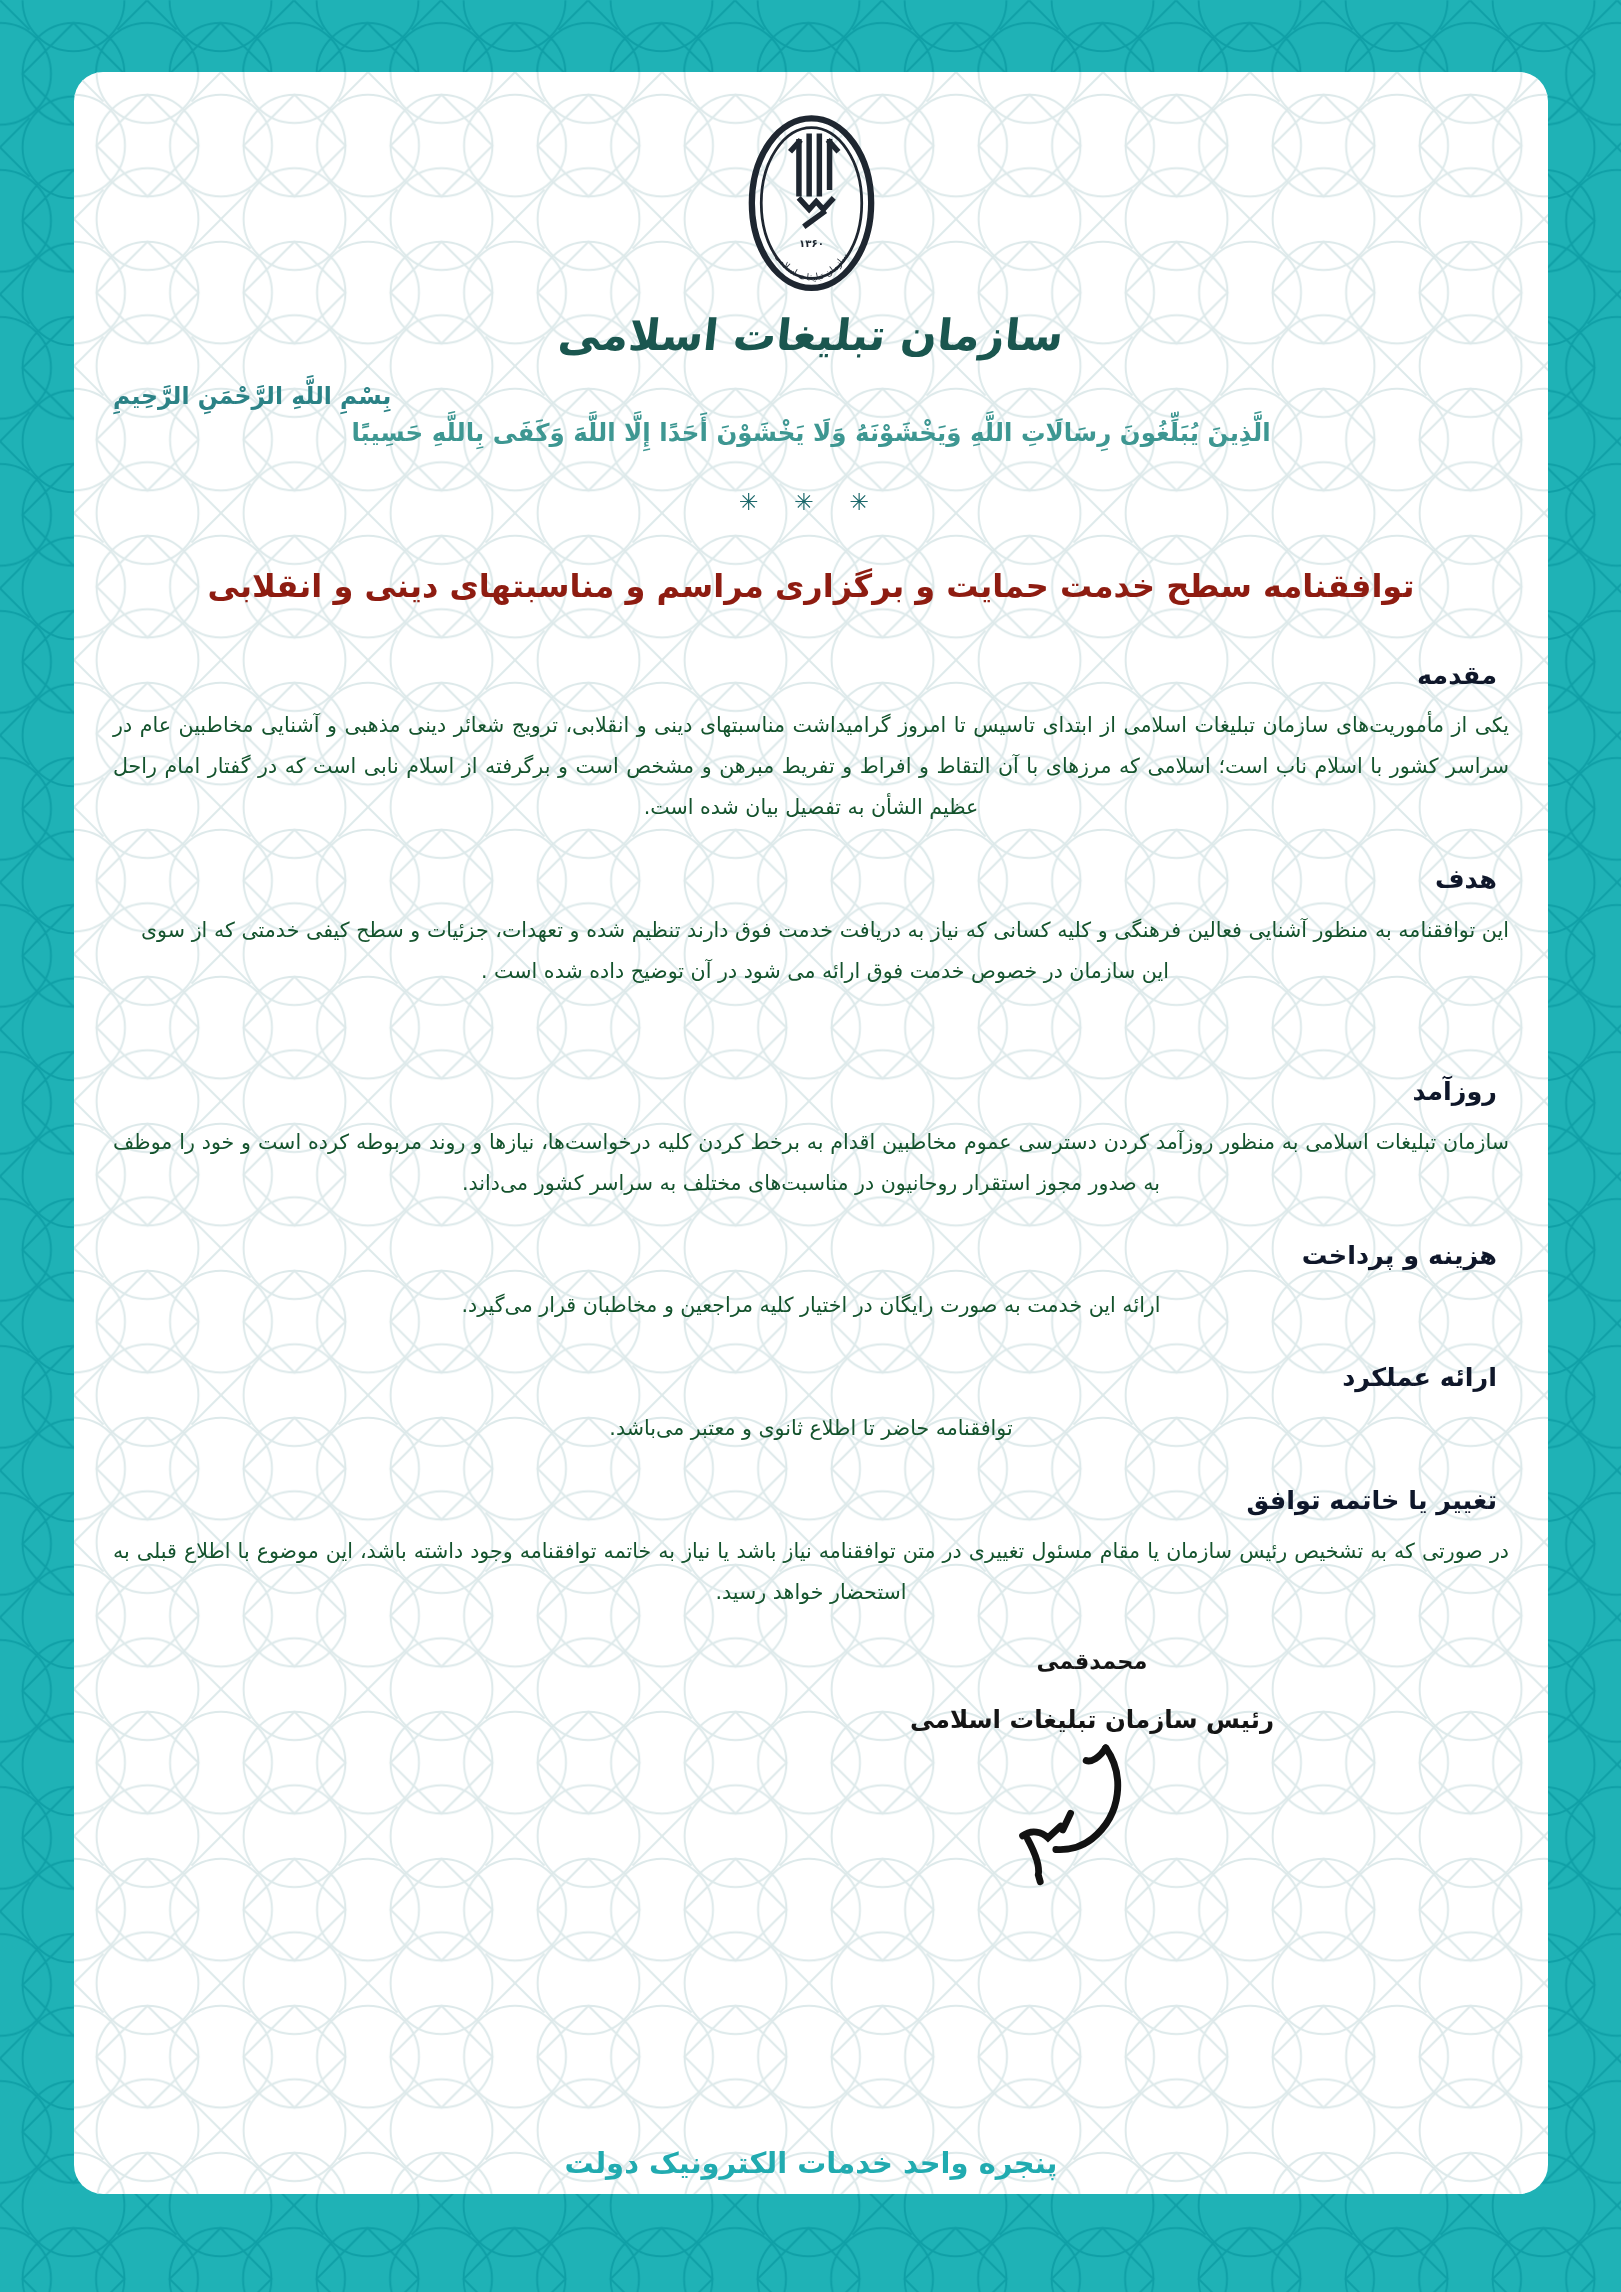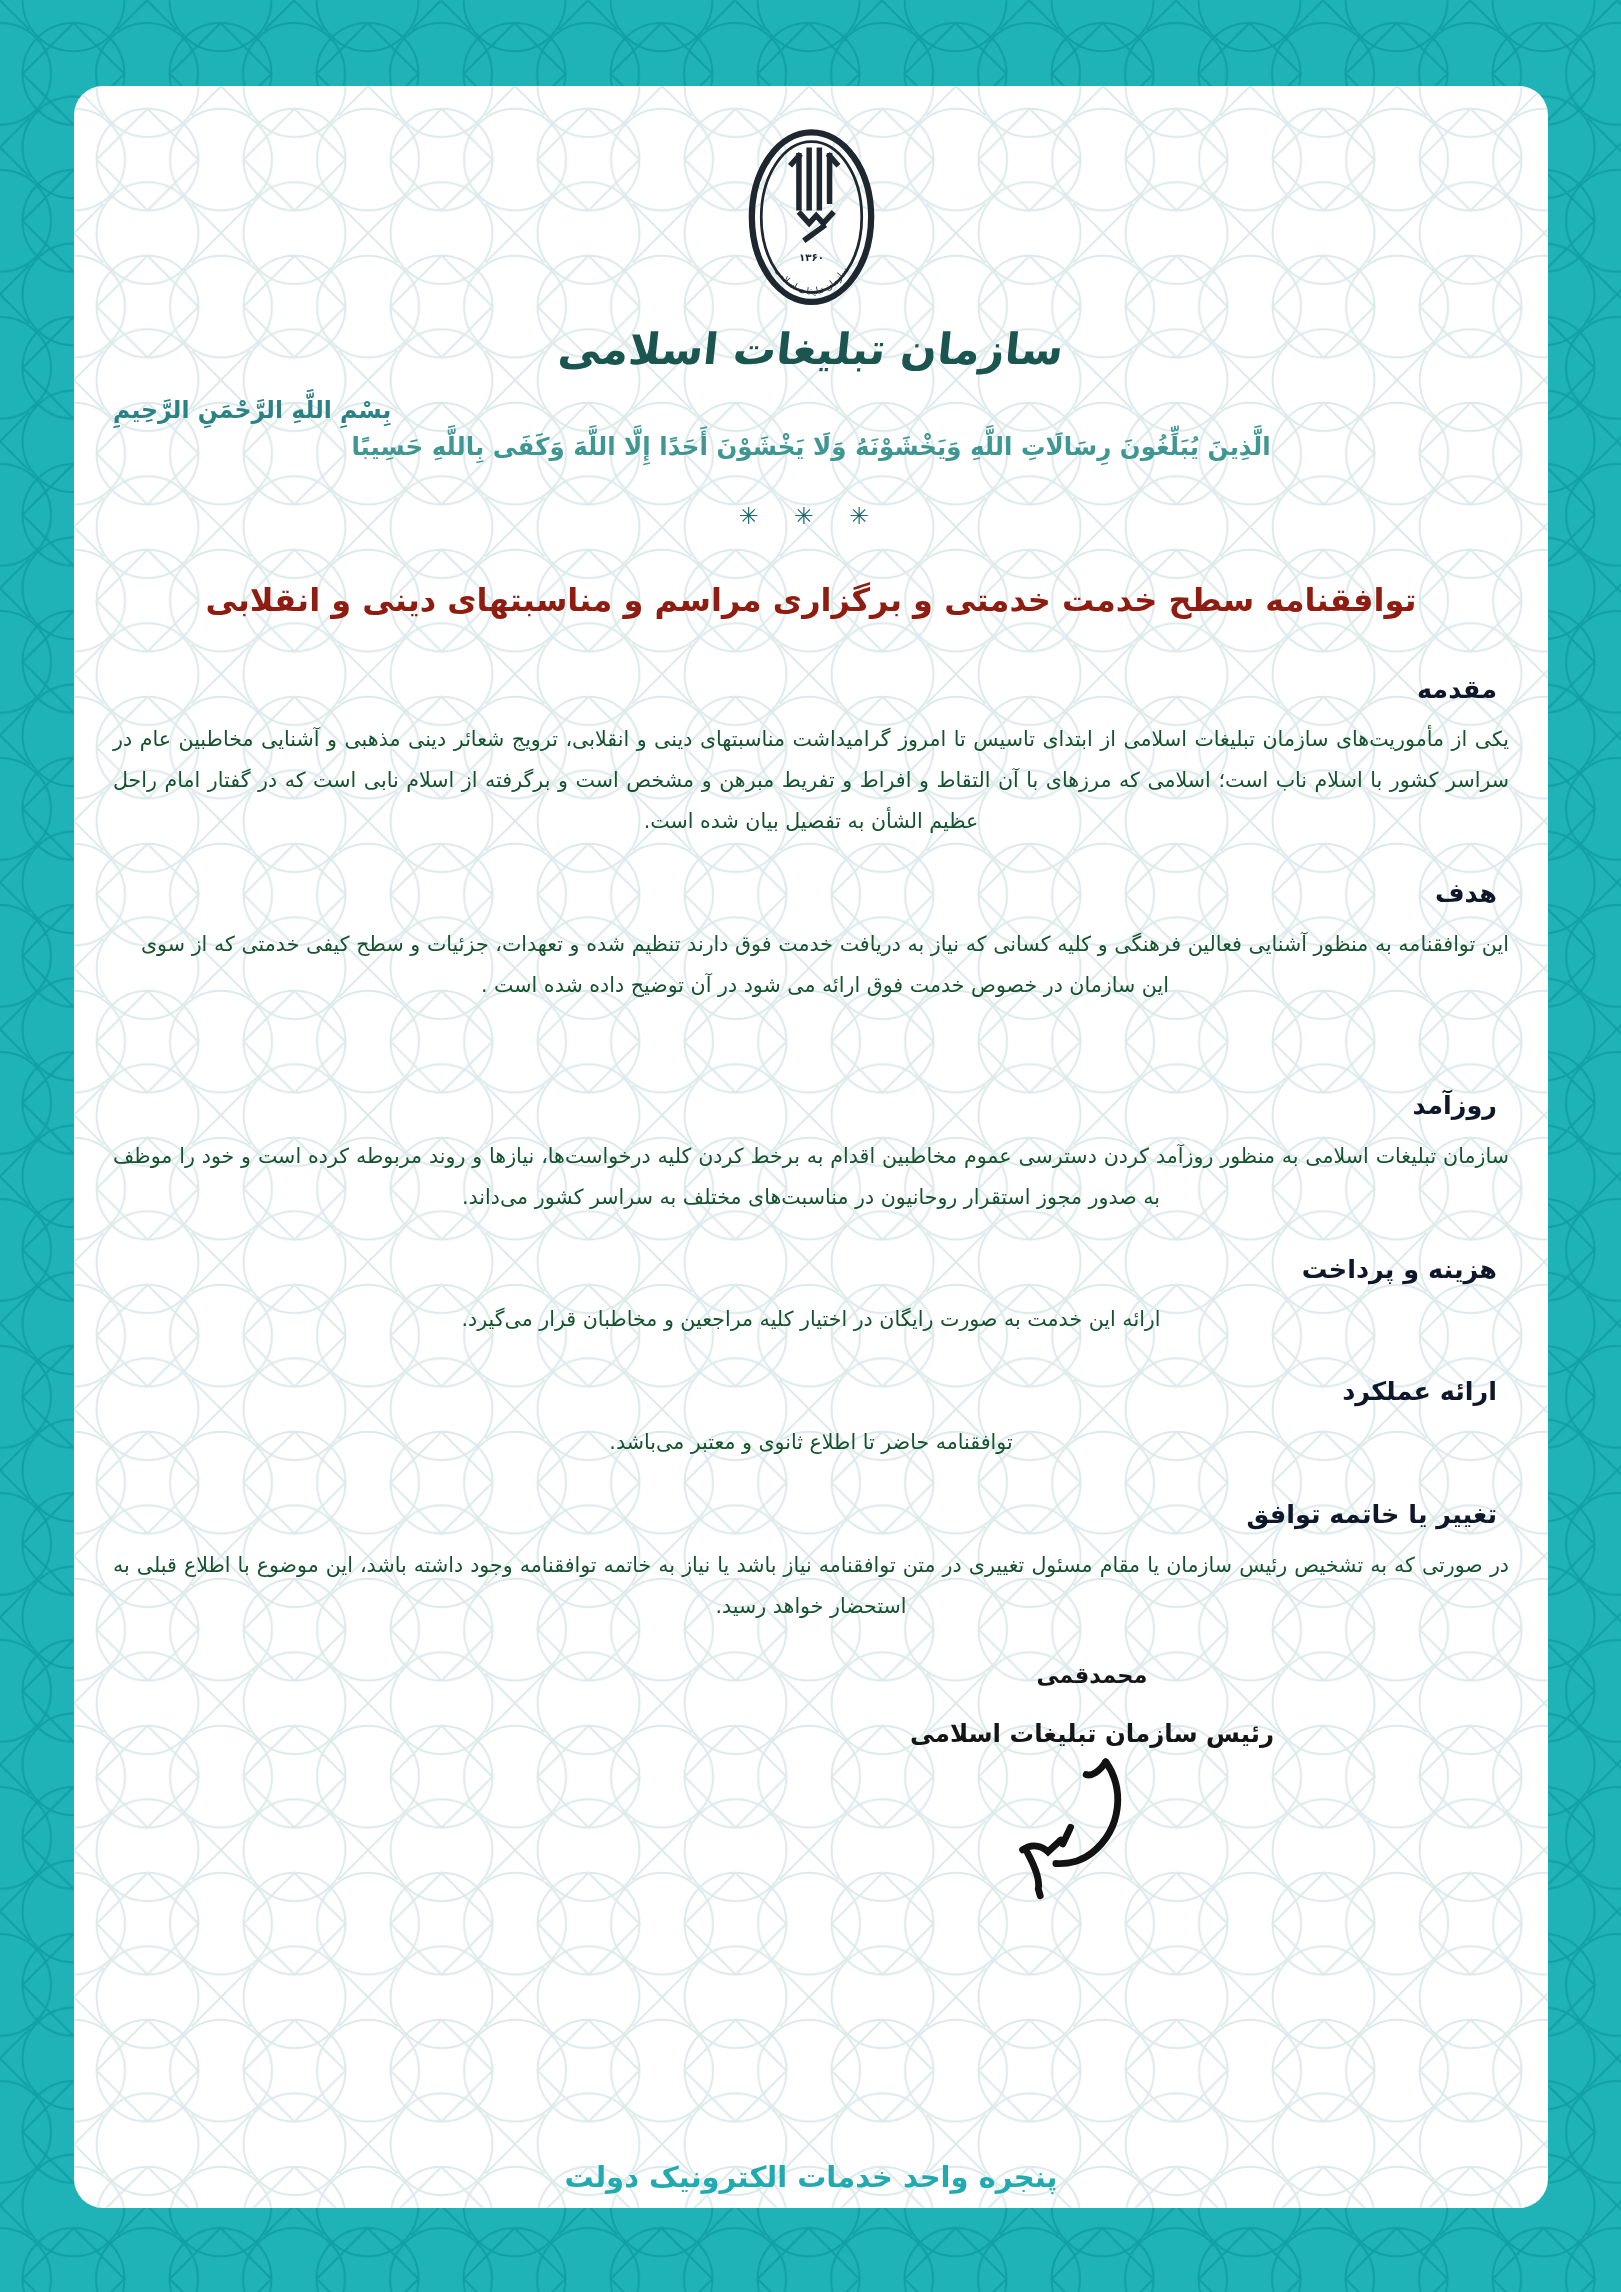--- a/index.html
+++ b/index.html
@@ -7,21 +7,21 @@
   .page{
     position:relative;
     width:1621px;height:2293px;
     background:#1fb2b6;
     overflow:hidden;
     font-family:"DejaVu Sans",sans-serif;
   }
   .page-pattern{position:absolute;inset:0;z-index:0;}
   .card{
     position:absolute;
-    left:74px;top:86px;
+    left:74px;top:72px;
     width:1474px;height:2122px;
     background:#ffffff;
     border-radius:29px;
     overflow:hidden;
     z-index:1;
   }
   .card-pattern{position:absolute;inset:0;z-index:0;}
   .content{
     position:relative;z-index:1;
     width:100%;height:100%;
@@ -159,21 +159,21 @@
         </svg>
       </div>
 
       <div class="calligraphy">سازمان تبلیغات اسلامی</div>
 
       <div class="bismillah">بِسْمِ اللَّهِ الرَّحْمَنِ الرَّحِيمِ</div>
       <div class="verse">الَّذِينَ يُبَلِّغُونَ رِسَالَاتِ اللَّهِ وَيَخْشَوْنَهُ وَلَا يَخْشَوْنَ أَحَدًا إِلَّا اللَّهَ وَكَفَى بِاللَّهِ حَسِيبًا</div>
 
       <div class="ornament">✳ ✳ ✳</div>
 
-      <div class="doc-title">توافقنامه سطح خدمت خدمتی و برگزاری مراسم و مناسبتهای دینی و انقلابی</div>
+      <div class="doc-title">توافقنامه سطح خدمت حمایت و برگزاری مراسم و مناسبتهای دینی و انقلابی</div>
 
       <div class="sections">
 
         <div class="section">
           <h2 class="section-heading">مقدمه</h2>
           <p class="section-body">یکی از مأموریت‌های سازمان تبلیغات اسلامی از ابتدای تاسیس تا امروز گرامیداشت مناسبتهای دینی و انقلابی، ترویج شعائر دینی مذهبی و آشنایی مخاطبین عام در سراسر کشور با اسلام ناب است؛ اسلامی که مرزهای با آن التقاط و افراط و تفریط مبرهن و مشخص است و برگرفته از اسلام نابی است که در گفتار امام راحل عظیم الشأن به تفصیل بیان شده است.</p>
         </div>
 
         <div class="section">
           <h2 class="section-heading">هدف</h2>

